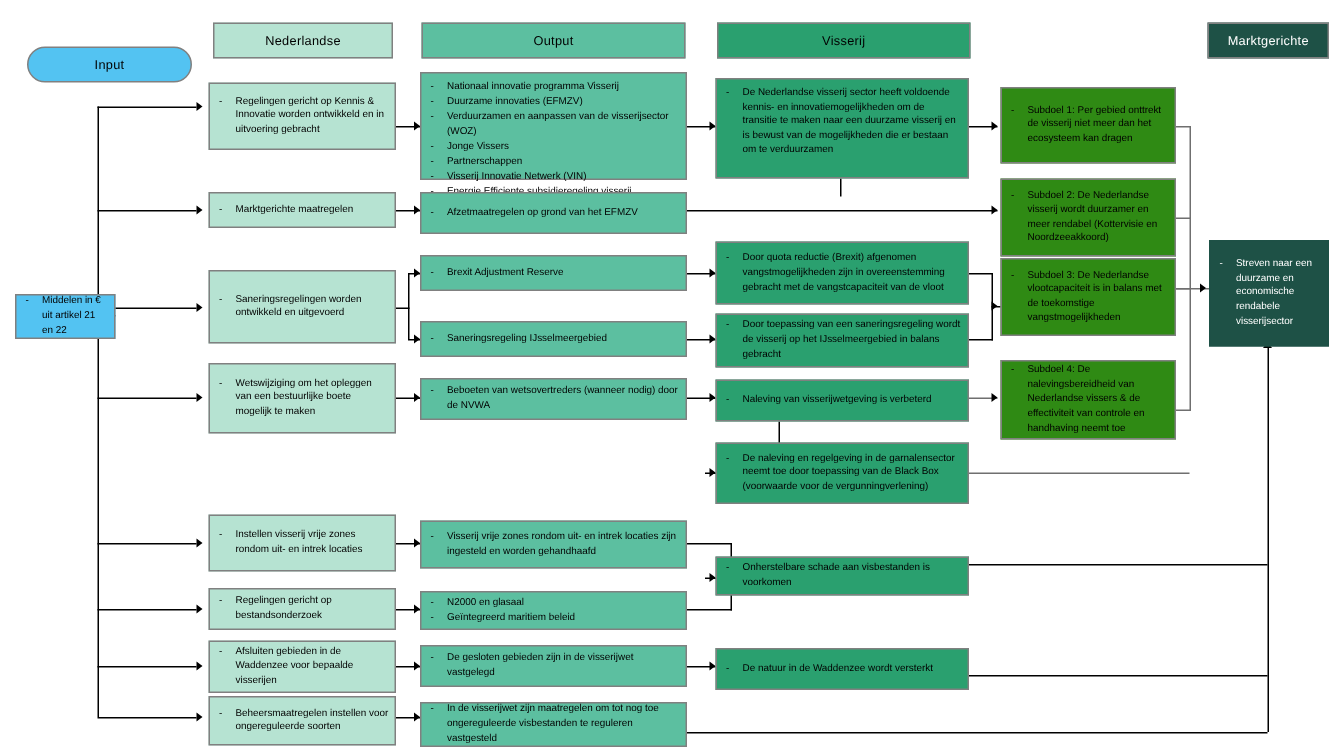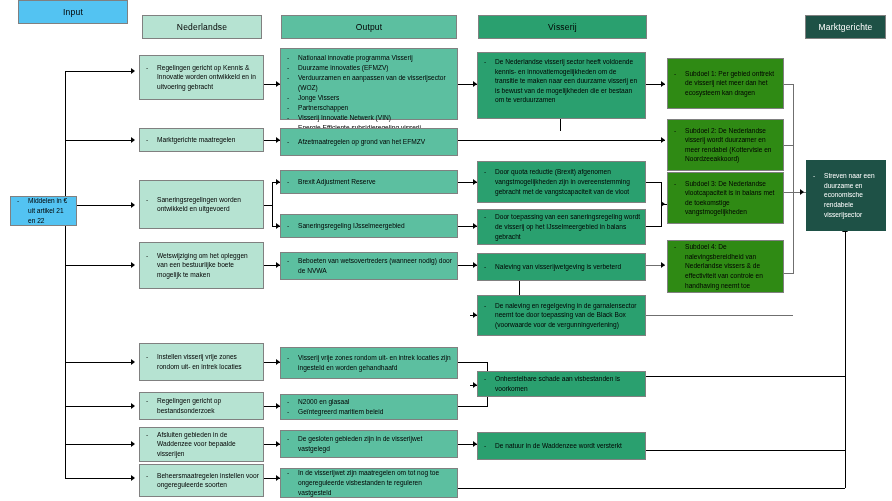--- a/index.html
+++ b/index.html
@@ -38,21 +38,21 @@
 
   .arw{position:absolute;width:0;height:0;border-style:solid;}
   .arw.r{border-width:3px 0 3px 4.5px;border-color:transparent transparent transparent #000;}
   .arw.u{border-width:0 3px 4.5px 3px;border-color:transparent transparent #000 transparent;}
 </style>
 </head>
 <body>
 
 <div id="canvas">
 
-  <div class="hdr input" style="left:18px;top:0;width:110px;height:24px;">
+  <div class="hdr input" style="left:18px;top:31px;width:110px;height:24px;border-radius:12px;">
     <span>Input</span>
   </div>
   <div class="hdr act" style="left:142px;top:15px;width:120px;height:24px;">
     <span>Nederlandse</span>
   </div>
   <div class="hdr out" style="left:281px;top:15px;width:176px;height:24px;">
     <span>Output</span>
   </div>
   <div class="hdr outc" style="left:478px;top:15px;width:169px;height:24px;">
     <span>Visserij</span>

